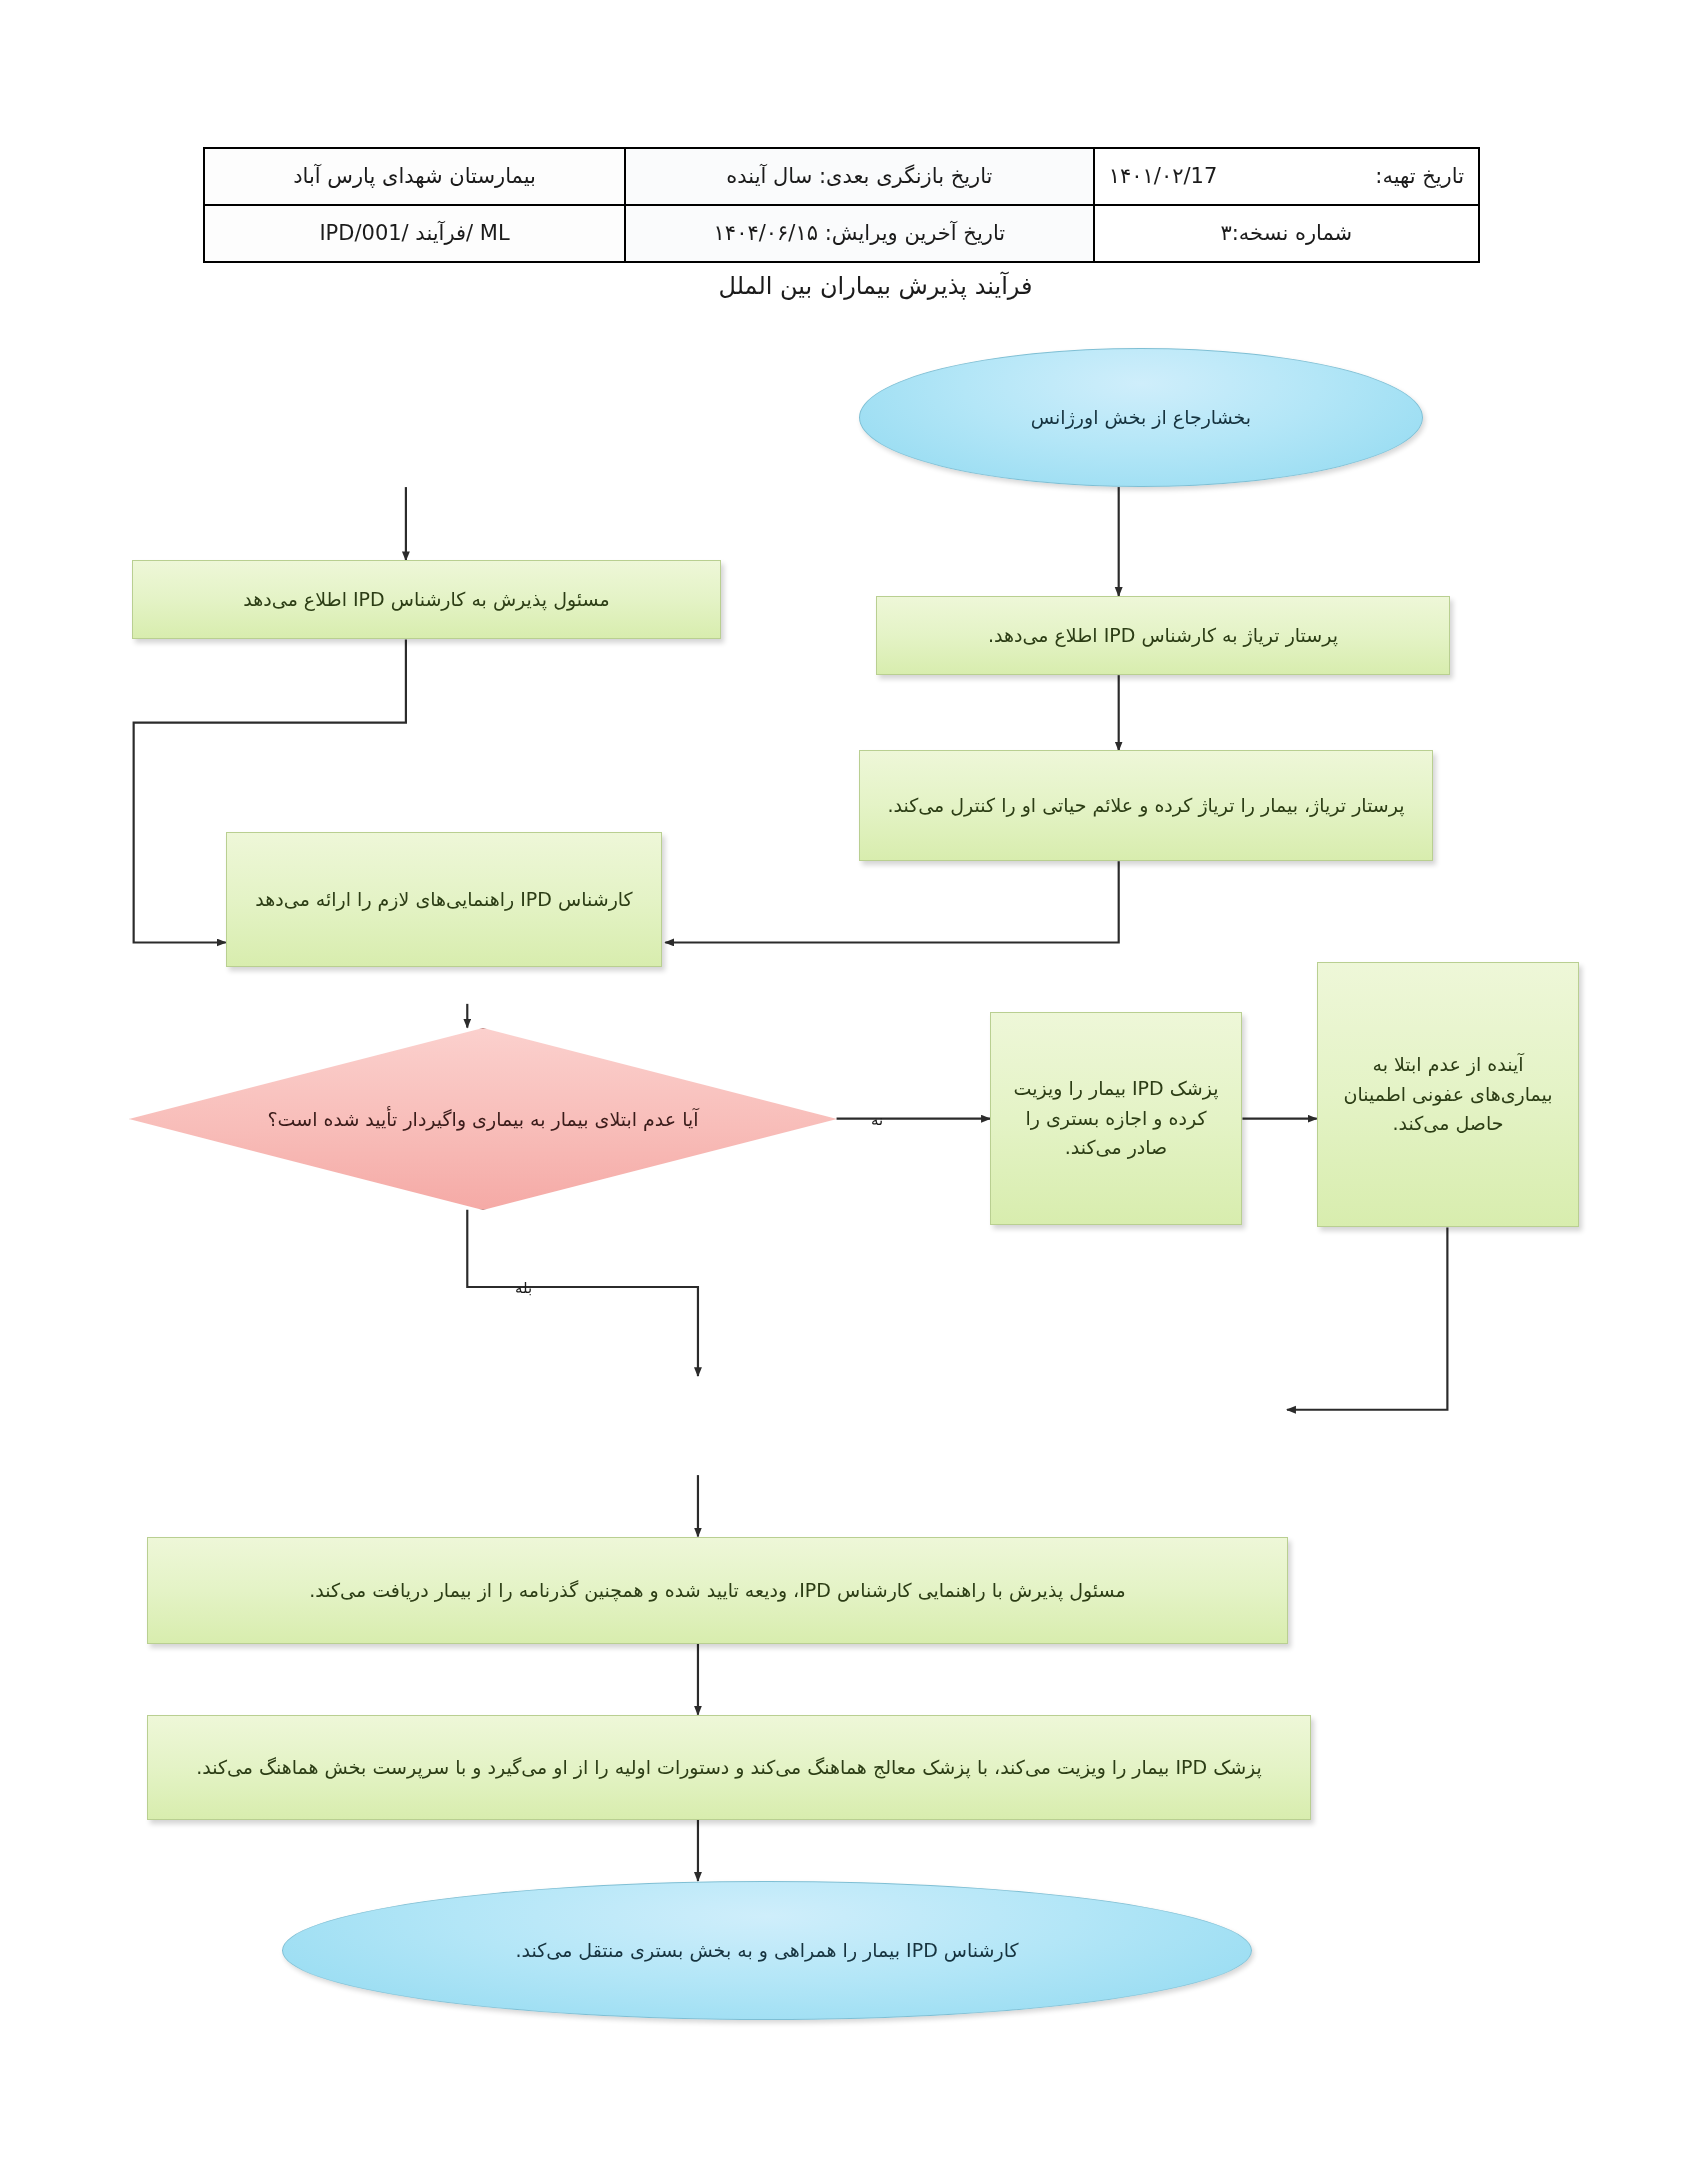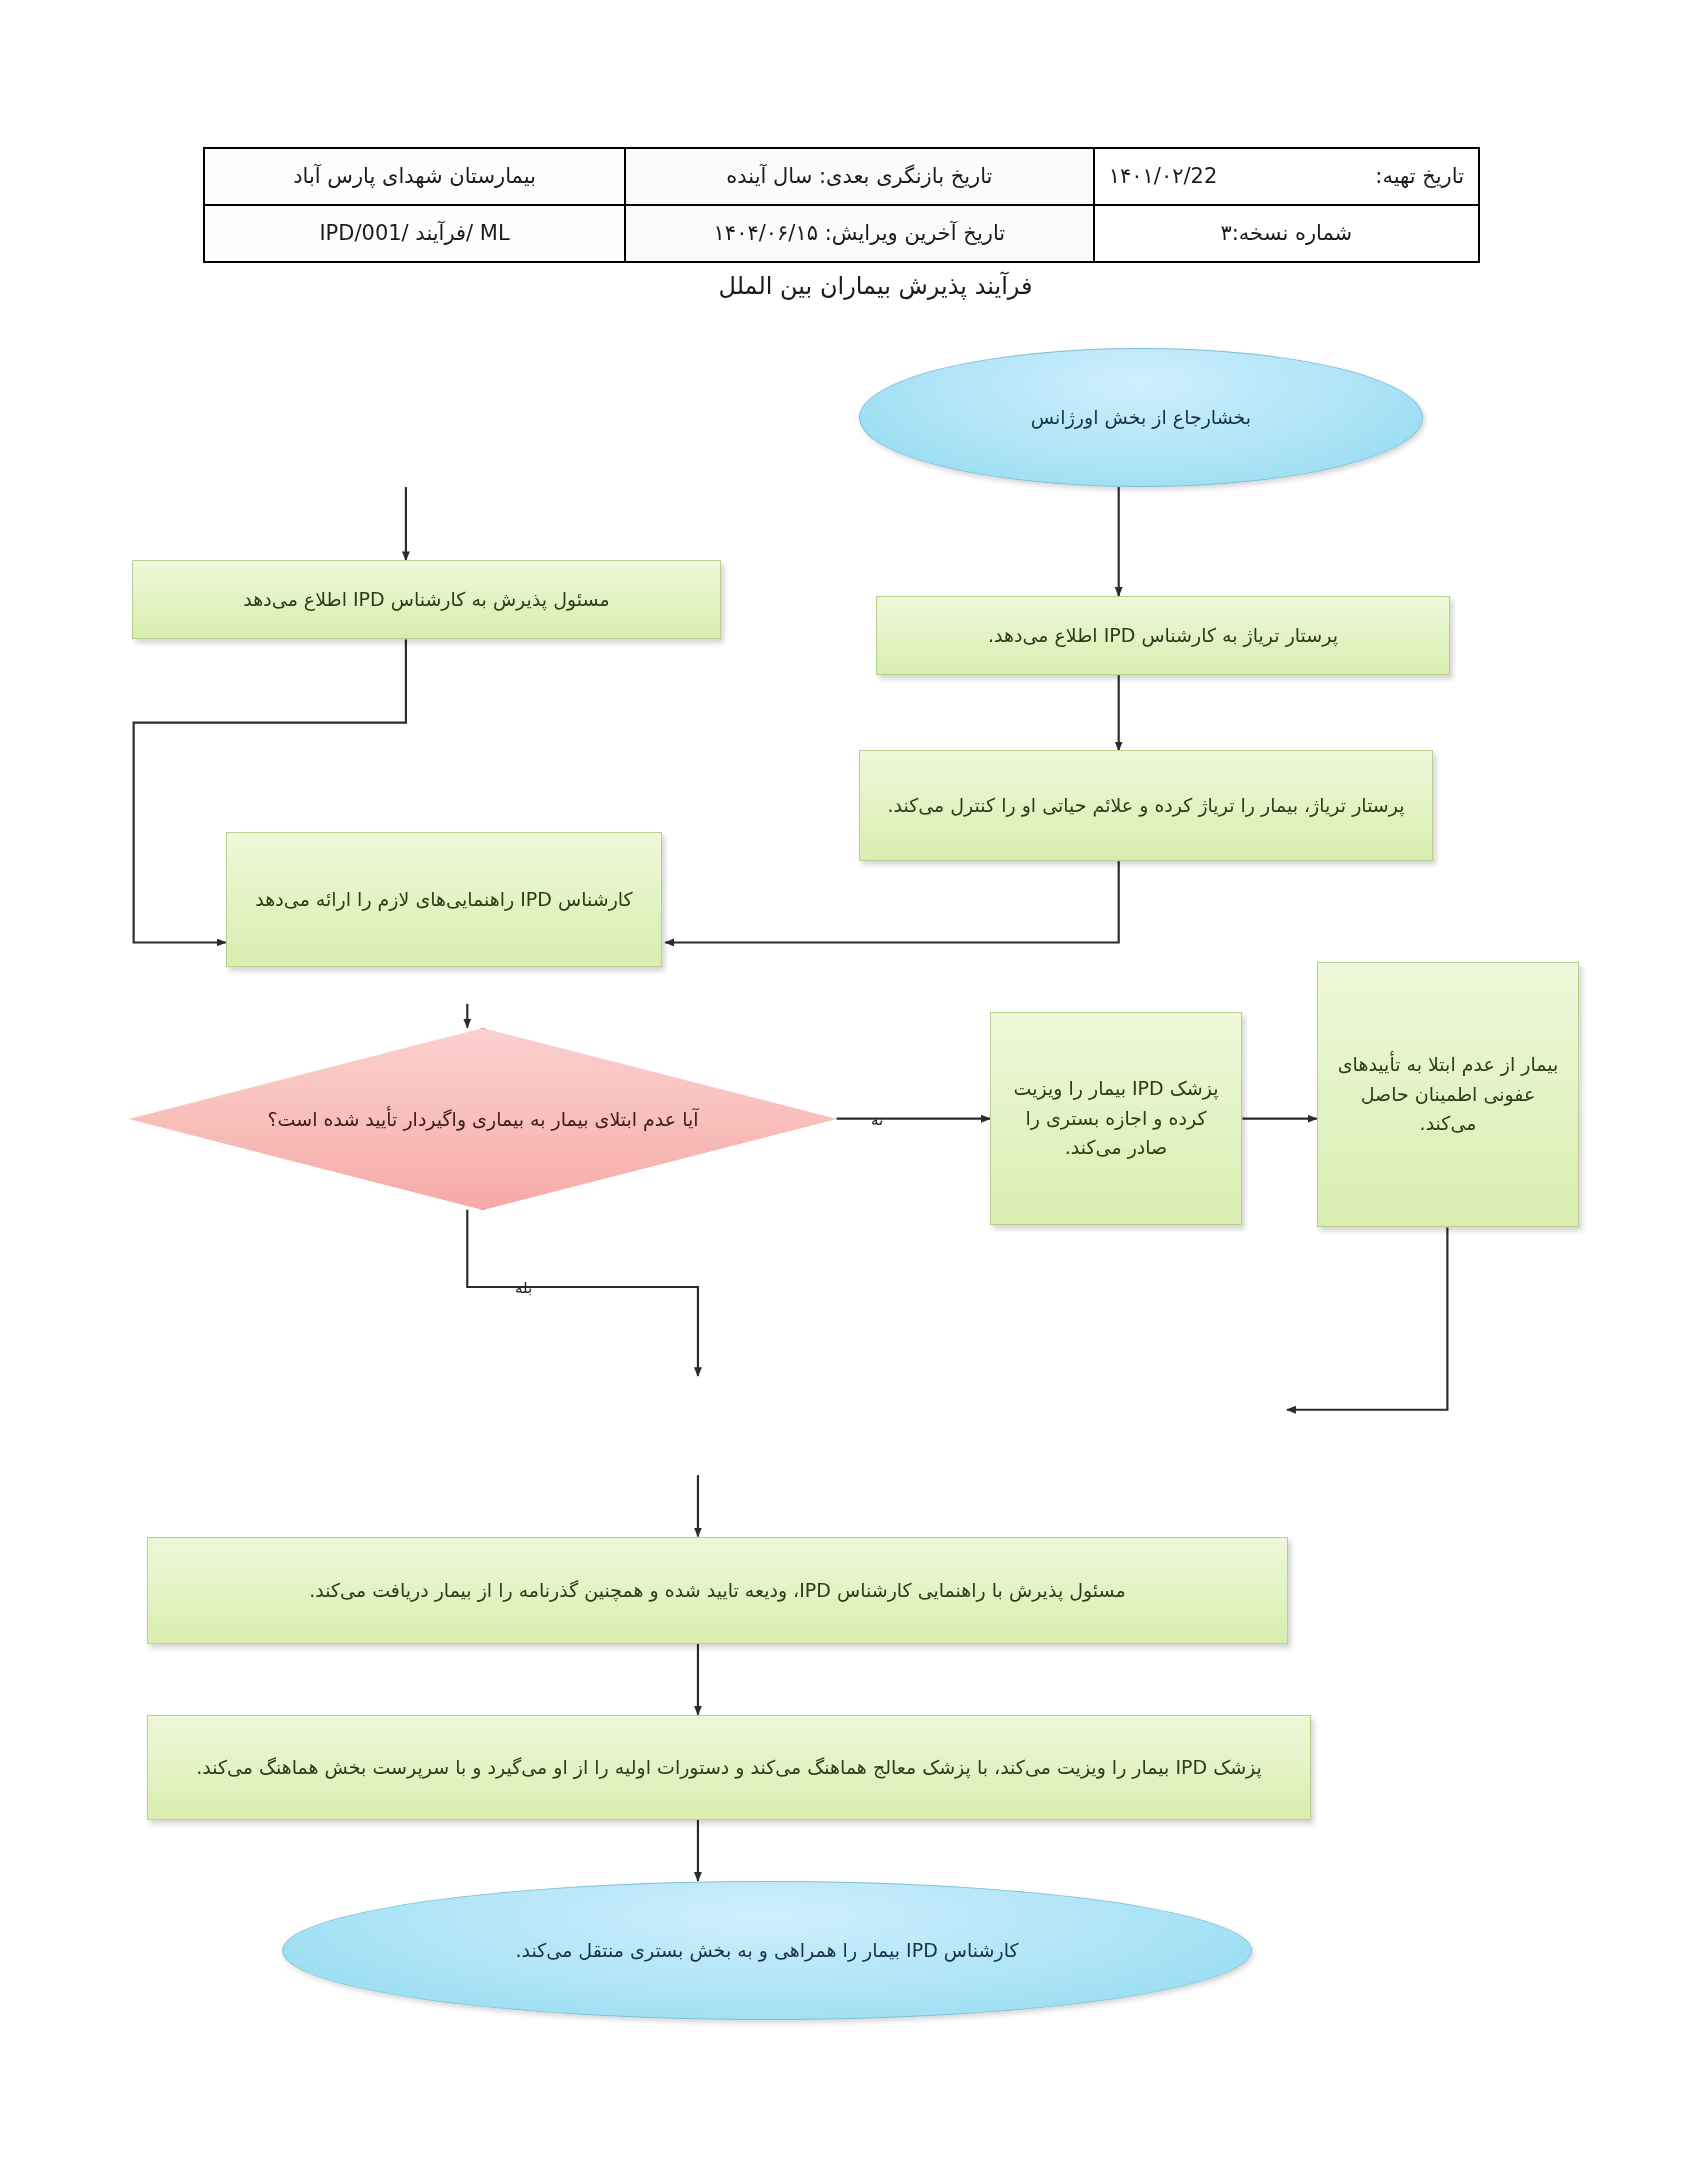--- a/index.html
+++ b/index.html
@@ -133,21 +133,21 @@
   }
 </style>
 </head>
 <body>
 
 <table class="header-table">
   <tbody>
     <tr>
       <td class="hcell-left pair">
         <span class="lbl">تاریخ تهیه:</span>
-        <span class="val ltr">۱۴۰۱/۰۲/22</span>
+        <span class="val ltr">۱۴۰۱/۰۲/17</span>
       </td>
       <td class="hcell-mid">تاریخ بازنگری بعدی: سال آینده</td>
       <td class="hcell-right">بیمارستان شهدای پارس آباد</td>
     </tr>
     <tr>
       <td class="hcell-left">شماره نسخه:۳</td>
       <td class="hcell-mid">تاریخ آخرین ویرایش: ۱۴۰۴/۰۶/۱۵</td>
       <td class="hcell-right">ML /فرآیند /IPD/001</td>
     </tr>
   </tbody>
@@ -217,21 +217,21 @@
   <div class="decision-wrap" style="left:129px; top:1028px; width:708px; height:182px;">
     <div class="decision-shape"></div>
     <div class="decision-text">آیا عدم ابتلای بیمار به بیماری واگیردار تأیید شده است؟</div>
   </div>
 
   <div class="node process" style="left:990px; top:1012px; width:252px; height:213px; font-size:19px;">
     <span>پزشک IPD بیمار را ویزیت کرده و اجازه بستری را صادر می‌کند.</span>
   </div>
 
   <div class="node process" style="left:1317px; top:962px; width:262px; height:265px; font-size:19px;">
-    <span>بیمار از عدم ابتلا به تأیید‌های عفونی اطمینان حاصل می‌کند.</span>
+    <span>آینده از عدم ابتلا به بیماری‌های عفونی اطمینان حاصل می‌کند.</span>
   </div>
 
 
   <div class="node process" style="left:147px; top:1537px; width:1141px; height:107px;">
     <span>مسئول پذیرش با راهنمایی کارشناس IPD، ودیعه تایید شده و همچنین گذرنامه را از بیمار دریافت می‌کند.</span>
   </div>
 
   <div class="node process" style="left:147px; top:1715px; width:1164px; height:105px;">
     <span>پزشک IPD بیمار را ویزیت می‌کند، با پزشک معالج هماهنگ می‌کند و دستورات اولیه را از او می‌گیرد و با سرپرست بخش هماهنگ می‌کند.</span>
   </div>

